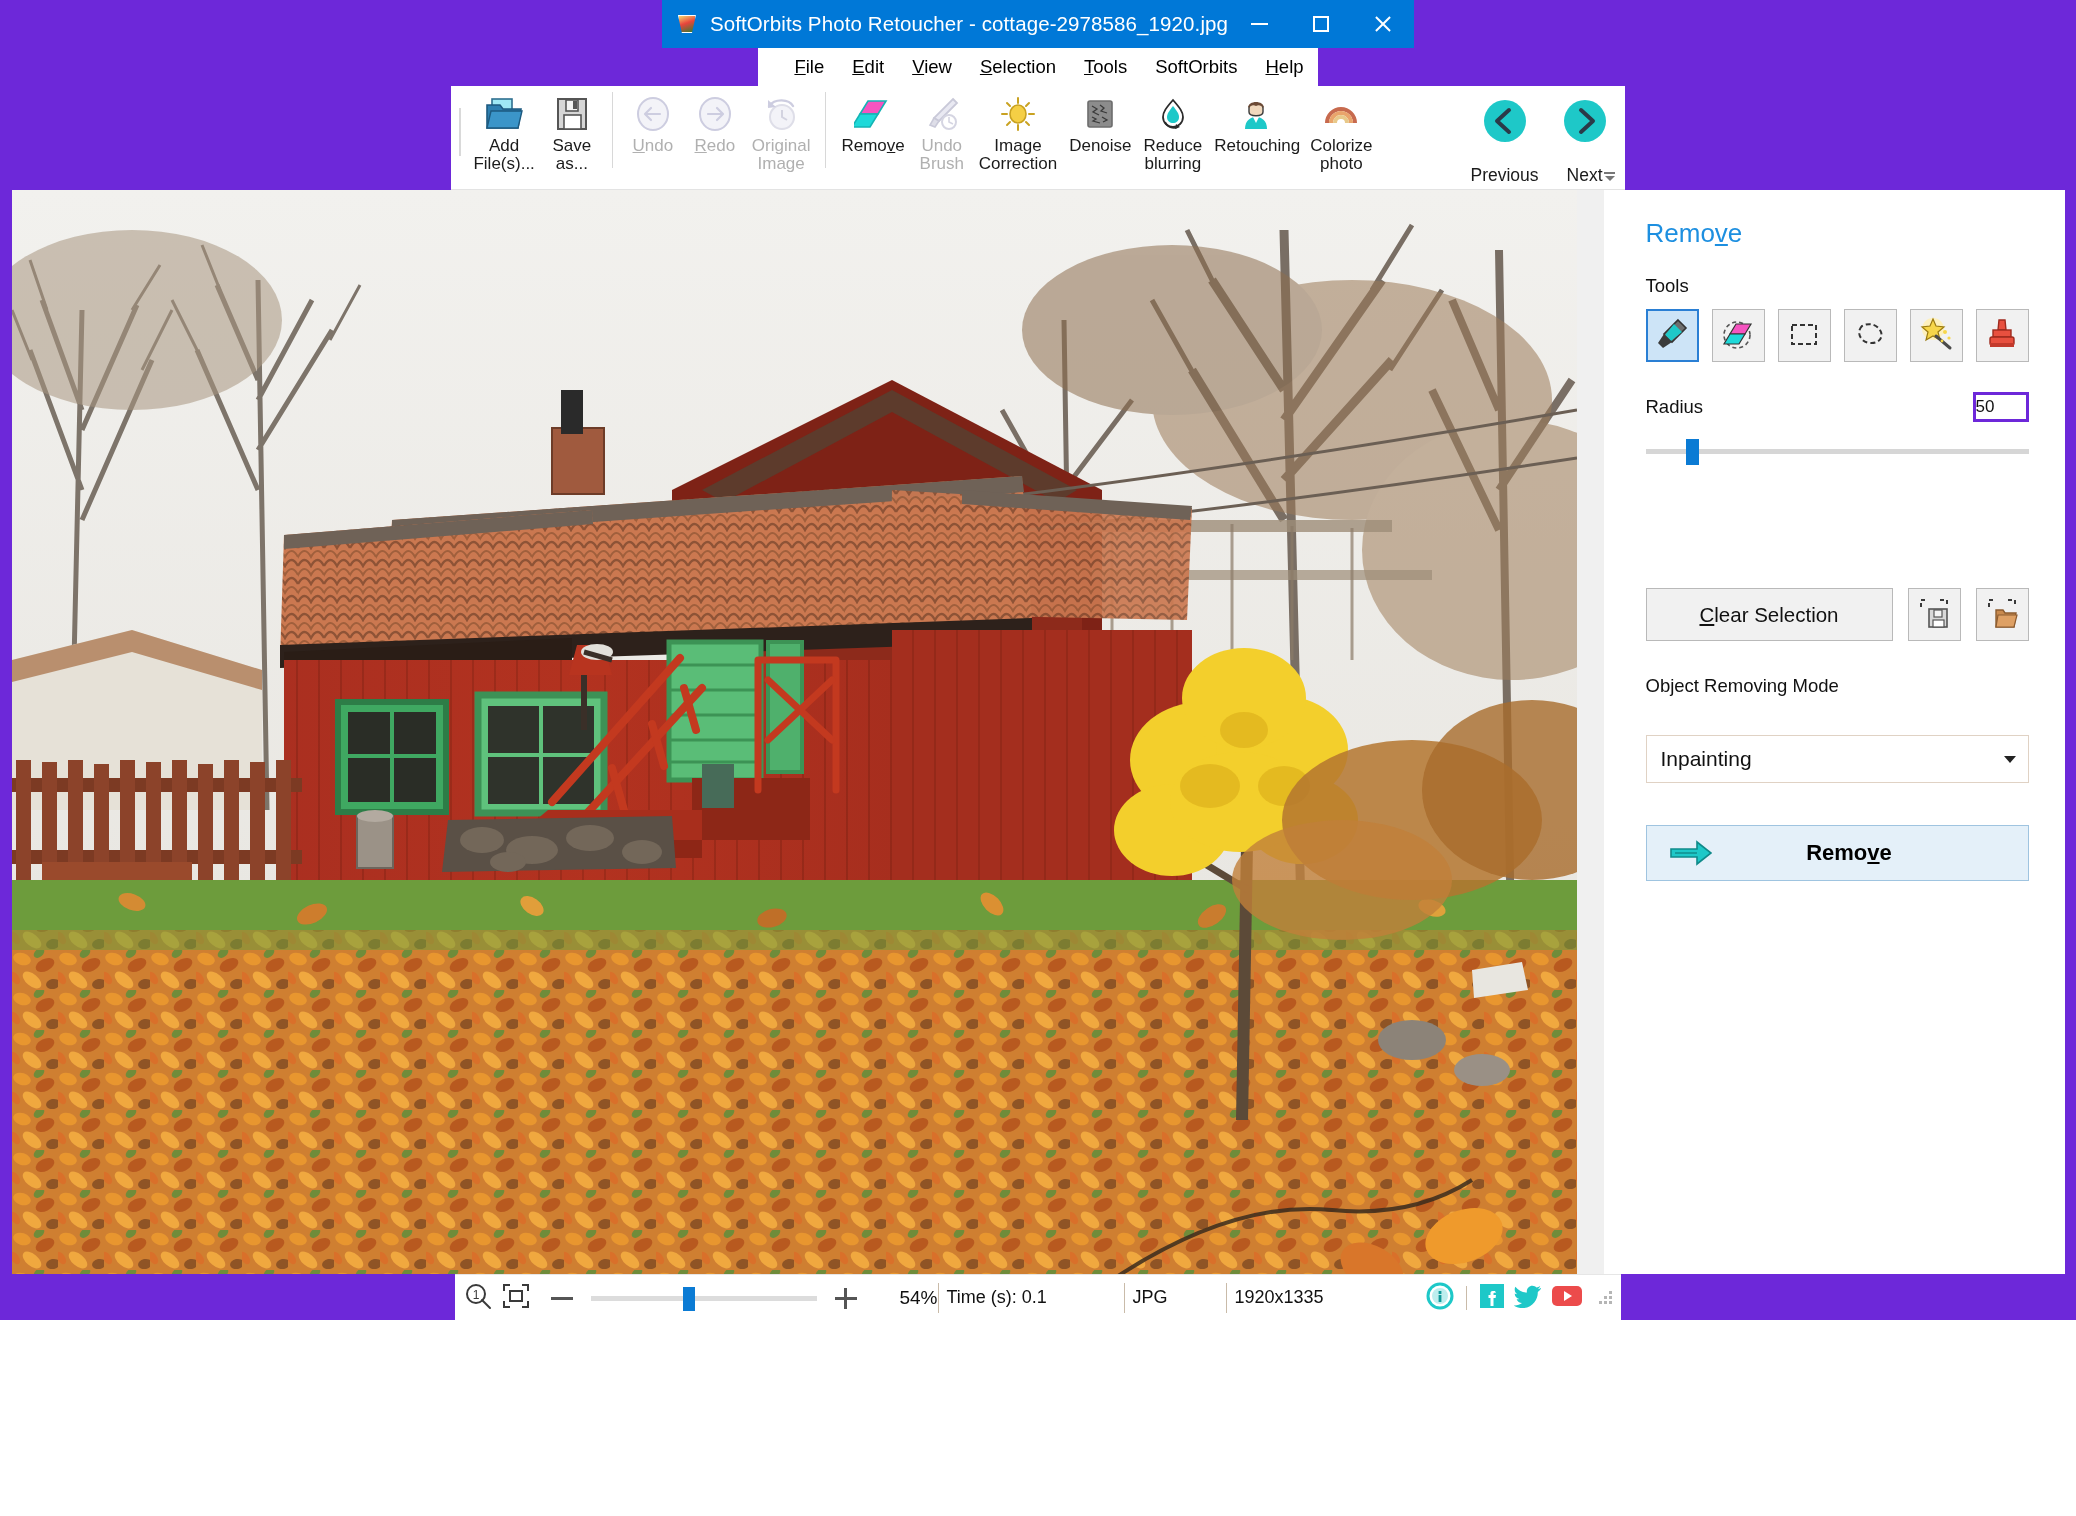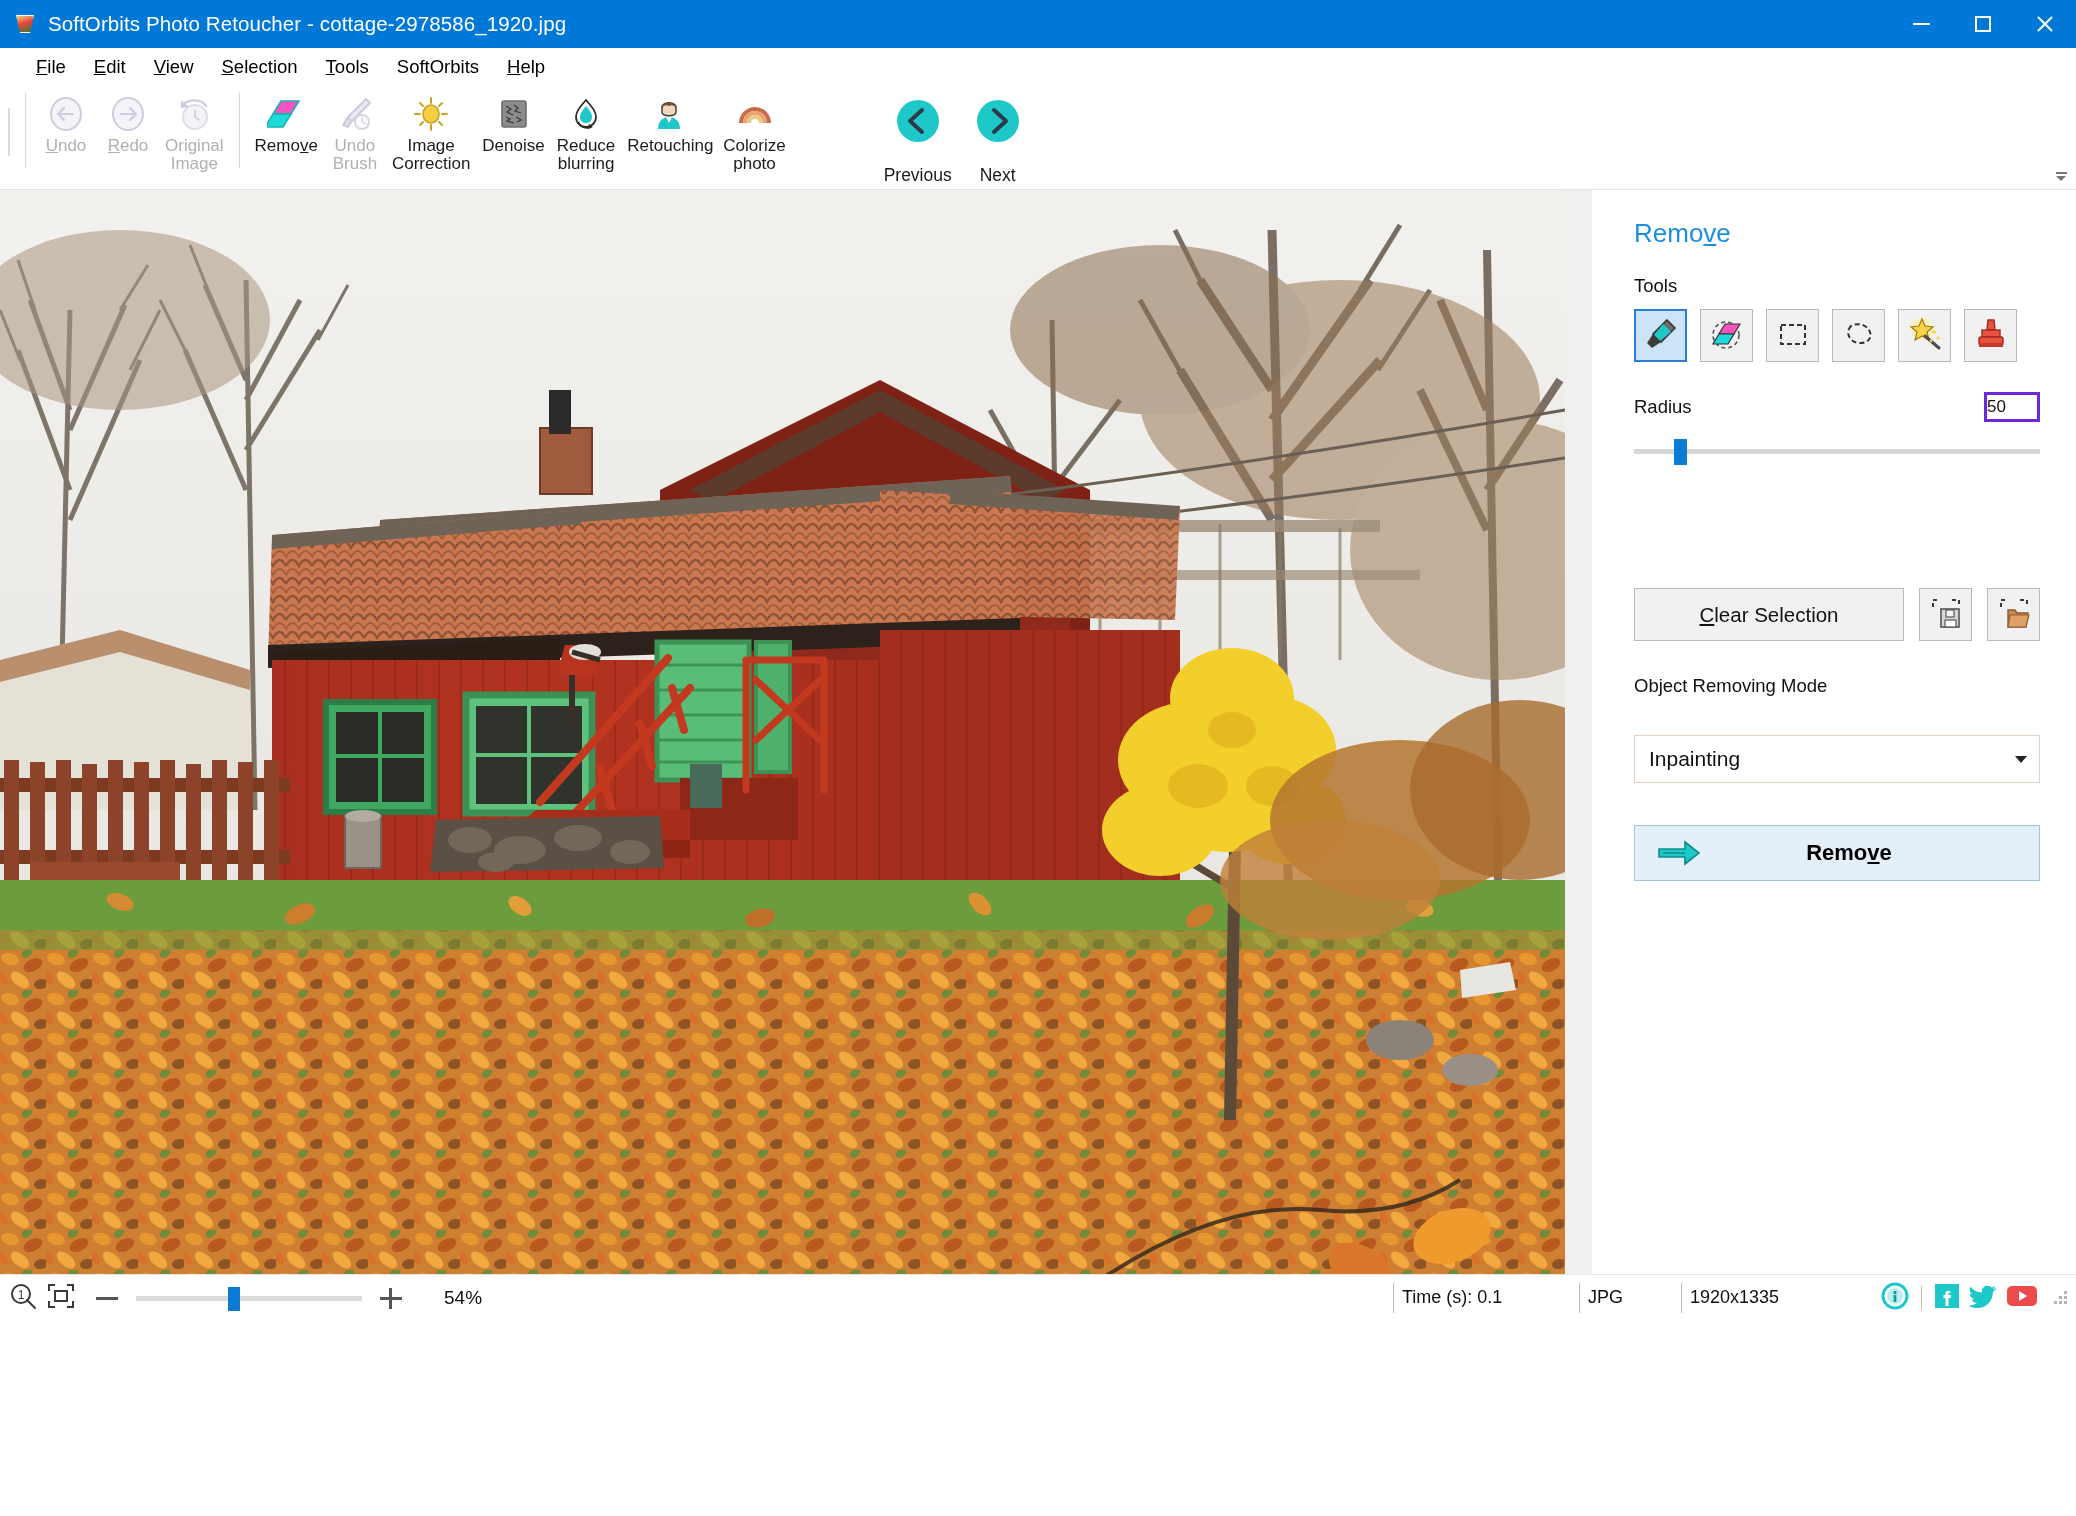--- a/index.html
+++ b/index.html
@@ -7,20 +7,21 @@
     width: 2076px; height: 1516px;
     overflow: hidden;
     font-family: "Liberation Sans", sans-serif;
     background: #ffffff;
   }
   .app {
     width: 2076px; height: 1320px;
     display: flex; flex-direction: column;
     background: #6d28d9;
     position: relative;
+    align-items: center;
   }
 
   
   .titlebar {
     height: 48px;
     background: #0078d7;
     display: flex; align-items: center;
     flex: 0 0 48px;
     color: #ffffff;
   }
@@ -336,20 +337,47 @@
     <div class="menu-item"><u>T</u>ools</div>
     <div class="menu-item">SoftOrbits</div>
     <div class="menu-item"><u>H</u>elp</div>
   </div>
 
   <div class="toolbar">
     <div class="tool-grip">
         <i></i>
       </div>
 
+    <div class="tgroup">
+
+      <div class="tbtn">
+        <span class="ticon">
+          <svg width="40" height="36" viewBox="0 0 40 36">
+            <rect x="8" y="3" width="20" height="11" fill="#9fe8f5" stroke="#2f6f8f" stroke-width="1.6"></rect>
+            <path d="M3 9 L16 9 L19 13 L37 13 L34 32 L3 32 Z" fill="#2e7fb0" stroke="#1d5a80" stroke-width="1.6"></path>
+            <path d="M7 15 L38 15 L34 32 L3 32 Z" fill="#3b95c9" stroke="#1d5a80" stroke-width="1.4"></path>
+          </svg>
+        </span>
+        <span class="tlabel">Add
+File(s)...</span>
+      </div>
+
+      <div class="tbtn">
+        <span class="ticon">
+          <svg width="36" height="36" viewBox="0 0 36 36">
+            <rect x="4" y="3" width="28" height="30" fill="#d6d6d6" stroke="#555" stroke-width="2"></rect>
+            <rect x="12" y="4" width="12" height="11" fill="#f2f2f2" stroke="#555" stroke-width="1.6"></rect>
+            <rect x="19" y="5" width="4" height="8" fill="#555"></rect>
+            <rect x="10" y="19" width="17" height="14" fill="#fff" stroke="#555" stroke-width="1.6"></rect>
+          </svg>
+        </span>
+        <span class="tlabel">Save
+as...</span>
+      </div>
+    </div>
 
     <div class="tsep"></div>
 
     <div class="tgroup">
 
       <div class="tbtn disabled">
         <span class="ticon">
           <svg width="38" height="38" viewBox="0 0 38 38">
             <ellipse cx="19" cy="19" rx="15" ry="16" fill="#f3f3f8" stroke="#cdcde0" stroke-width="2"></ellipse>
             <path d="M26 19 L12 19 M17 13 L11 19 L17 25" fill="none" stroke="#cdcde0" stroke-width="2.2" stroke-linecap="round" stroke-linejoin="round"></path>

